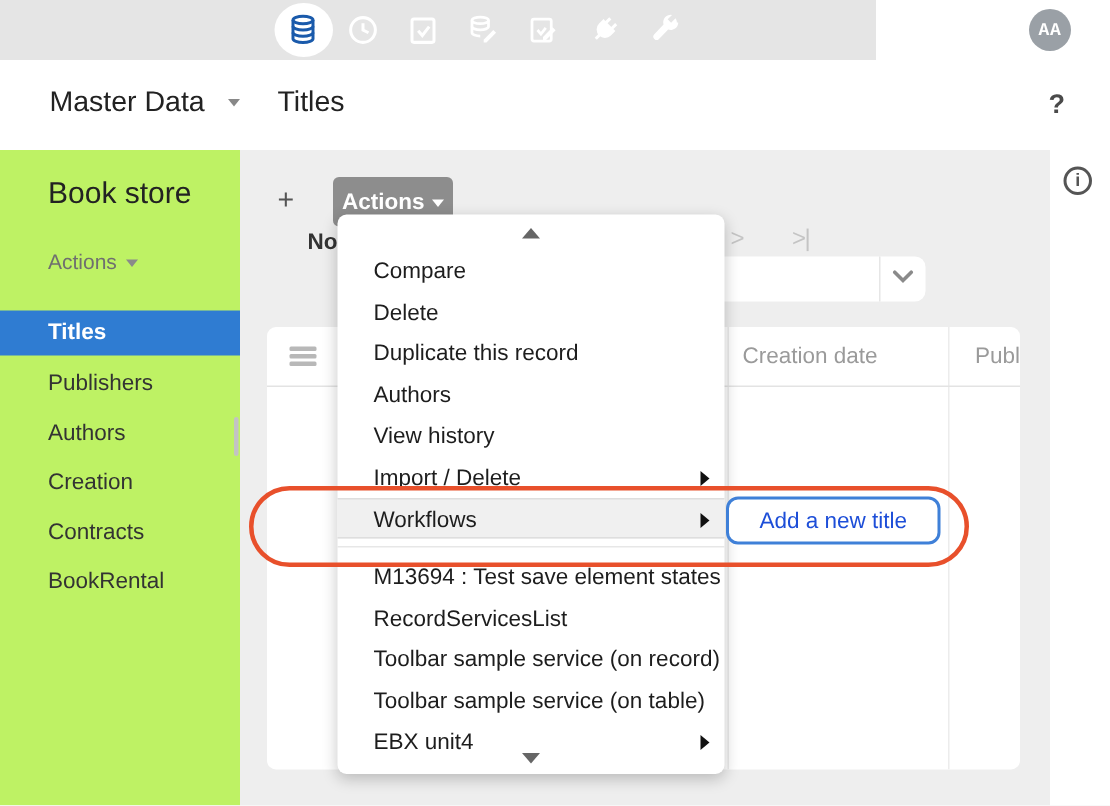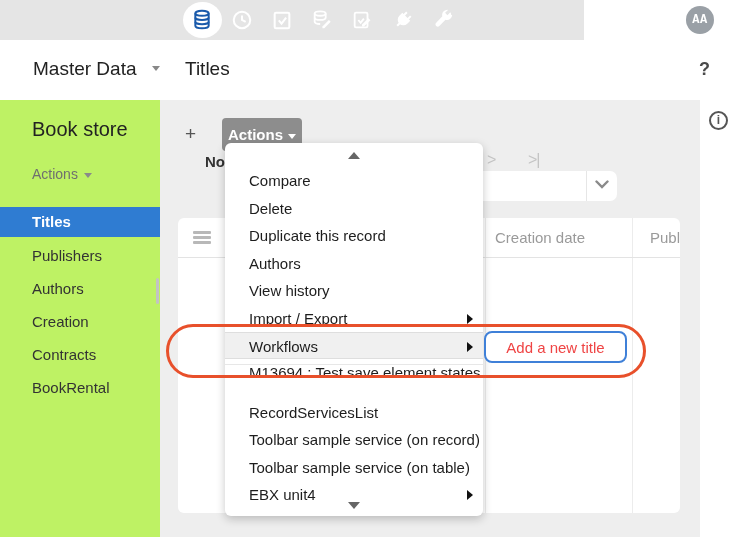--- a/index.html
+++ b/index.html
@@ -54,21 +54,21 @@
   .menu { position:absolute; left:225px; top:143px; width:258px; height:373px; background:#fff; border-radius:6px; box-shadow:0 3px 10px rgba(0,0,0,.22); z-index:5;padding-left:47px; }
   .menu-item { position:absolute; left:0; width:258px; height:27.5px; line-height:27.5px; padding-left:24px; font-size:15px; color:#1d1d1d; cursor:pointer; white-space:nowrap; }
   .menu-item.highlight { background:#f0f0f0; border-top:1px solid #dedede; border-bottom:1px solid #dedede; }
   .sub-arrow { position:absolute; right:10px; top:9px; width:0; height:0; border-top:5px solid transparent; border-bottom:5px solid transparent; border-left:6px solid #111; }
   .menu-sep { position:absolute; left:0; top:221px; width:258px; height:1px; background:#e7e7e7; }
   .scroll-arrow { position:absolute; left:123px; width:0; height:0; border-left:6px solid transparent; border-right:6px solid transparent; }
   .scroll-up { top:9px; border-bottom:7px solid #666; }
   .scroll-down { top:359px; border-top:7px solid #666; }
 
   
-  .submenu-btn { position:absolute; left:484px; top:331px; width:143px; height:32px; background:#fff; border:2px solid #3f80d8; border-radius:8px; font-size:15px; color:#ef4444; font-family:"Liberation Sans",sans-serif; z-index:6; cursor:pointer; }
+  .submenu-btn { position:absolute; left:484px; top:331px; width:143px; height:32px; background:#fff; border:2px solid #3f80d8; border-radius:8px; font-size:15px; color:#1d4ed8; font-family:"Liberation Sans",sans-serif; z-index:6; cursor:pointer; }
 
   
   .annotation { position:absolute; left:166px; top:324px; width:480px; height:54px; border:3px solid #e8502b; border-radius:28px; z-index:10; pointer-events:none; }
 </style>
 </head>
 <body>
 
 <div class="screen">
 
   <div class="topbar">
@@ -199,29 +199,29 @@
 
   <div class="menu">
     <div class="scroll-arrow scroll-up"></div>
 
     <div class="menu-item" style="top:24px"><span>Compare</span></div>
     <div class="menu-item" style="top:51.5px"><span>Delete</span></div>
     <div class="menu-item" style="top:79px"><span>Duplicate this record</span></div>
     <div class="menu-item" style="top:106.5px"><span>Authors</span></div>
     <div class="menu-item" style="top:134px"><span>View history</span></div>
     <div class="menu-item" style="top:161.5px">
-      <span>Import / Export</span>
+      <span>Import / Delete</span>
       <span class="sub-arrow"></span>
     </div>
     <div class="menu-item highlight" style="top:188.5px">
       <span>Workflows</span>
       <span class="sub-arrow"></span>
     </div>
     <div class="menu-sep"></div>
-    <div class="menu-item" style="top:216px"><span>M13694 : Test save element states</span></div>
+    <div class="menu-item" style="top:228px"><span>M13694 : Test save element states</span></div>
     <div class="menu-item" style="top:255.5px"><span>RecordServicesList</span></div>
     <div class="menu-item" style="top:310.5px"><span>Toolbar sample service (on table)</span></div>
     <div class="menu-item" style="top:283px"><span>Toolbar sample service (on record)</span></div>
     <div class="menu-item" style="top:338px">
       <span>EBX unit4</span>
       <span class="sub-arrow"></span>
     </div>
 
     <div class="scroll-arrow scroll-down"></div>
   </div>

